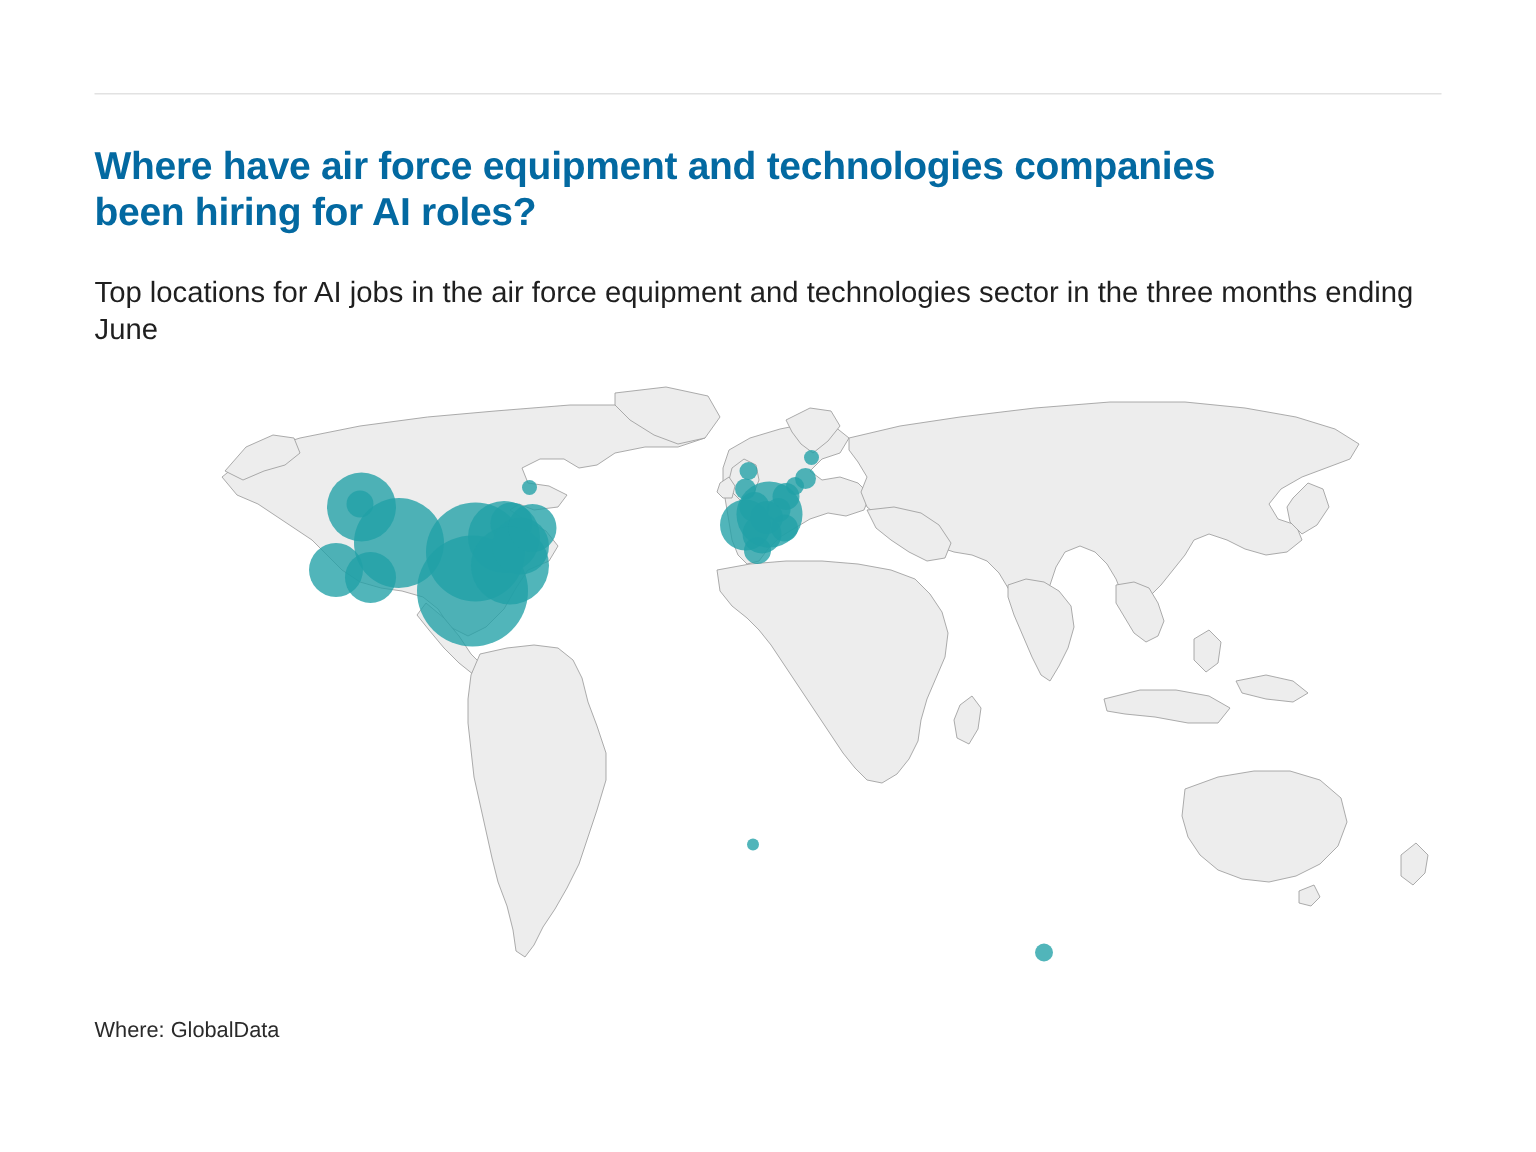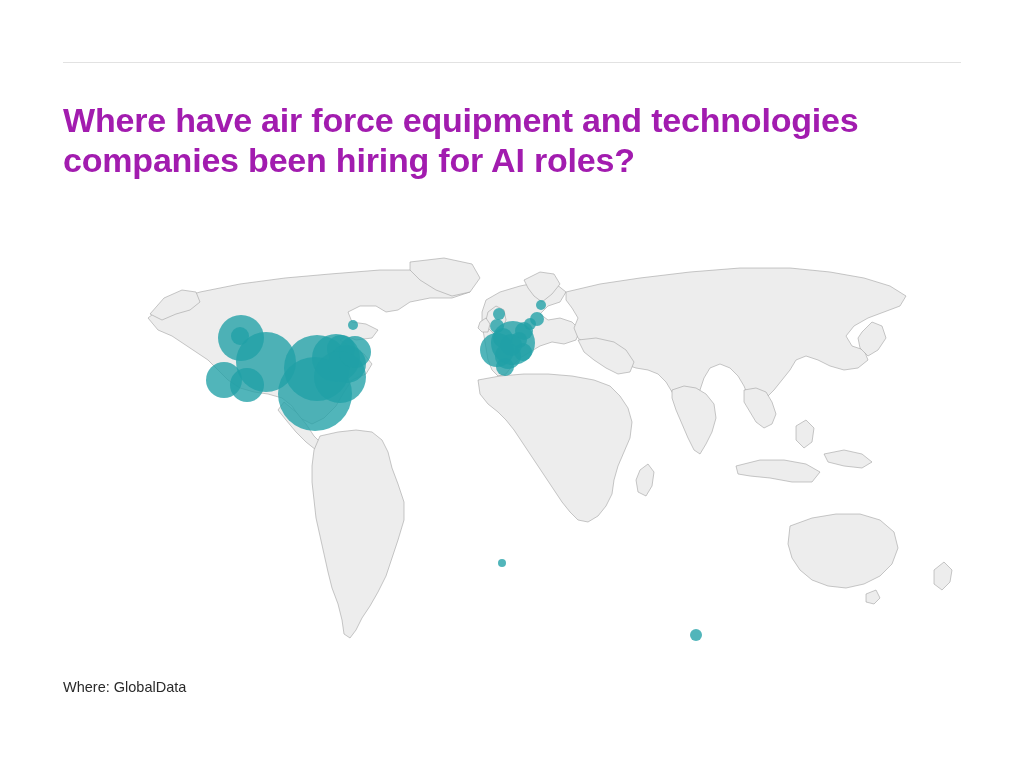--- a/index.html
+++ b/index.html
@@ -26,25 +26,25 @@
     top: 62px;
     width: 898px;
     height: 1px;
     background: #e2e2e2;
   }
   .headline {
     position: absolute;
     left: 63px;
     top: 78px;
     width: 800px;
-    font-size: 34px;
+    font-size: 26px;
     font-weight: bold;
     line-height: 1.17;
     letter-spacing: -0.2px;
-    color: #a21caf;
+    color: #0369a1;
   }
   .subhead {
     position: absolute;
     left: 63px;
     top: 163px;
     width: 890px;
     font-size: 19.5px;
     font-weight: normal;
     line-height: 1.3;
     color: #1f1f1f;
@@ -81,20 +81,21 @@
 </style>
 </head>
 <body>
 
 <div class="page">
 
   <div class="top-rule"></div>
 
   <h1 class="headline">Where have air force equipment and technologies companies been hiring for AI roles?</h1>
 
+  <p class="subhead">Top locations for AI jobs in the air force equipment and technologies sector in the three months ending June</p>
 
   <div class="map-wrap">
     <svg class="map-svg" viewBox="0 0 1024 420" preserveAspectRatio="xMidYMid meet">
 
       <g>
 
         <path class="land" d="M148,78 L168,62 L200,52 L240,44 L285,38 L330,34 L380,30 L420,30 L452,34 L468,42
              L470,52 L452,58 L430,58 L410,62 L398,70 L386,72 L376,66 L360,66 L348,72 L352,82
              L366,84 L378,90 L372,98 L356,100 L346,96 L340,100 L352,108 L364,114 L372,124
              L366,134 L352,140 L344,152 L336,166 L324,178 L312,184 L300,178 L292,166 L282,158

